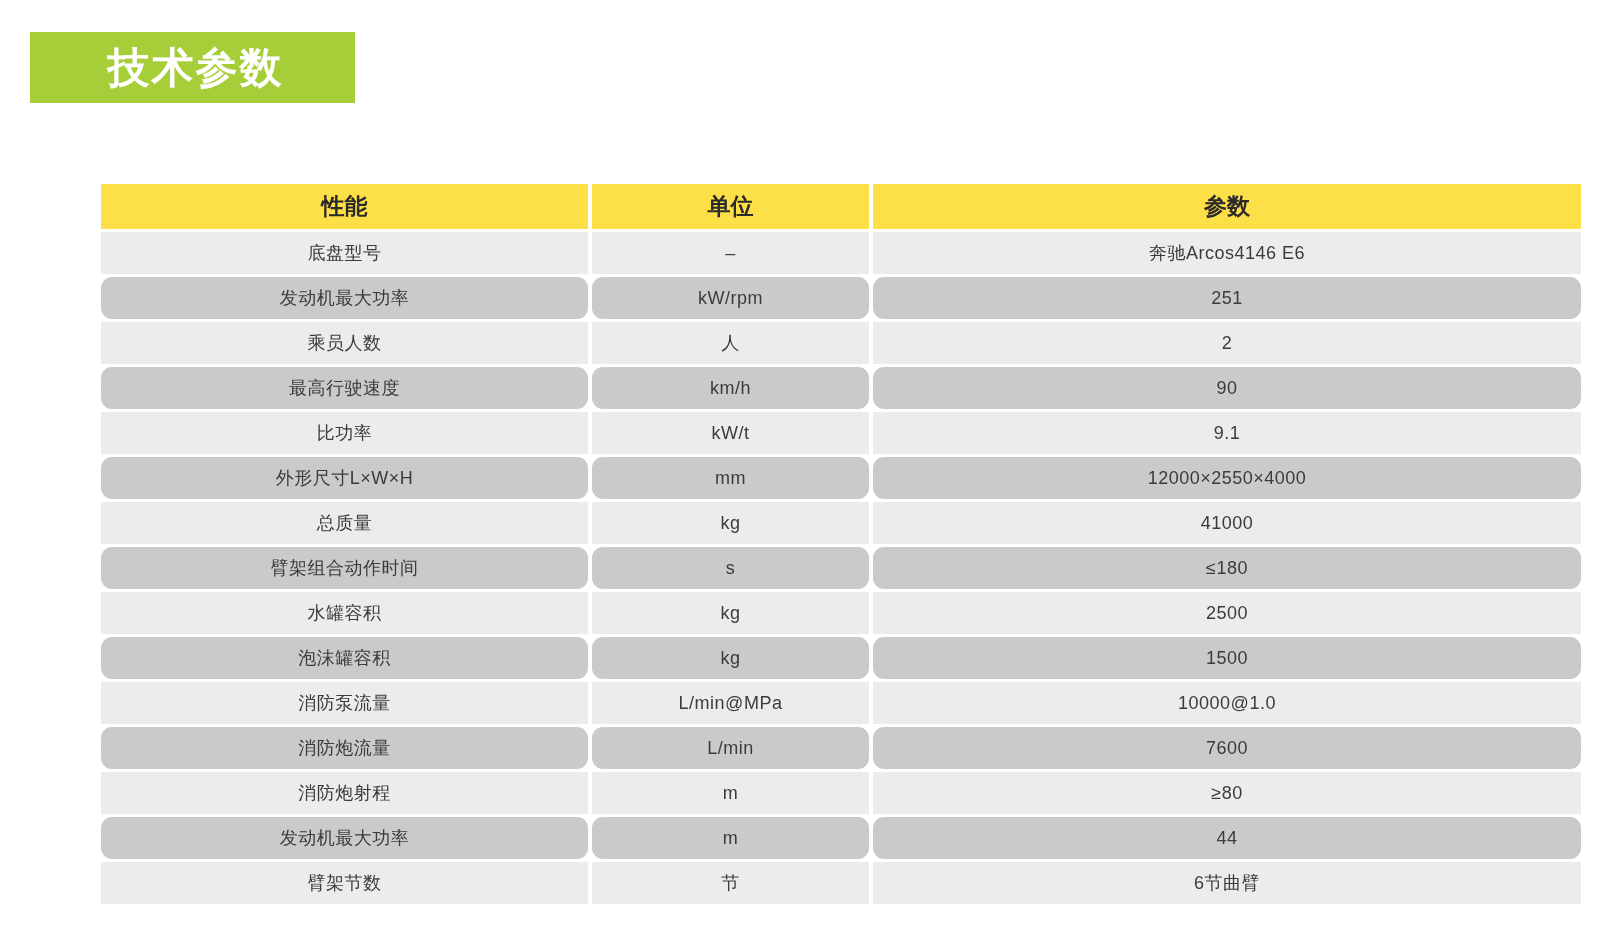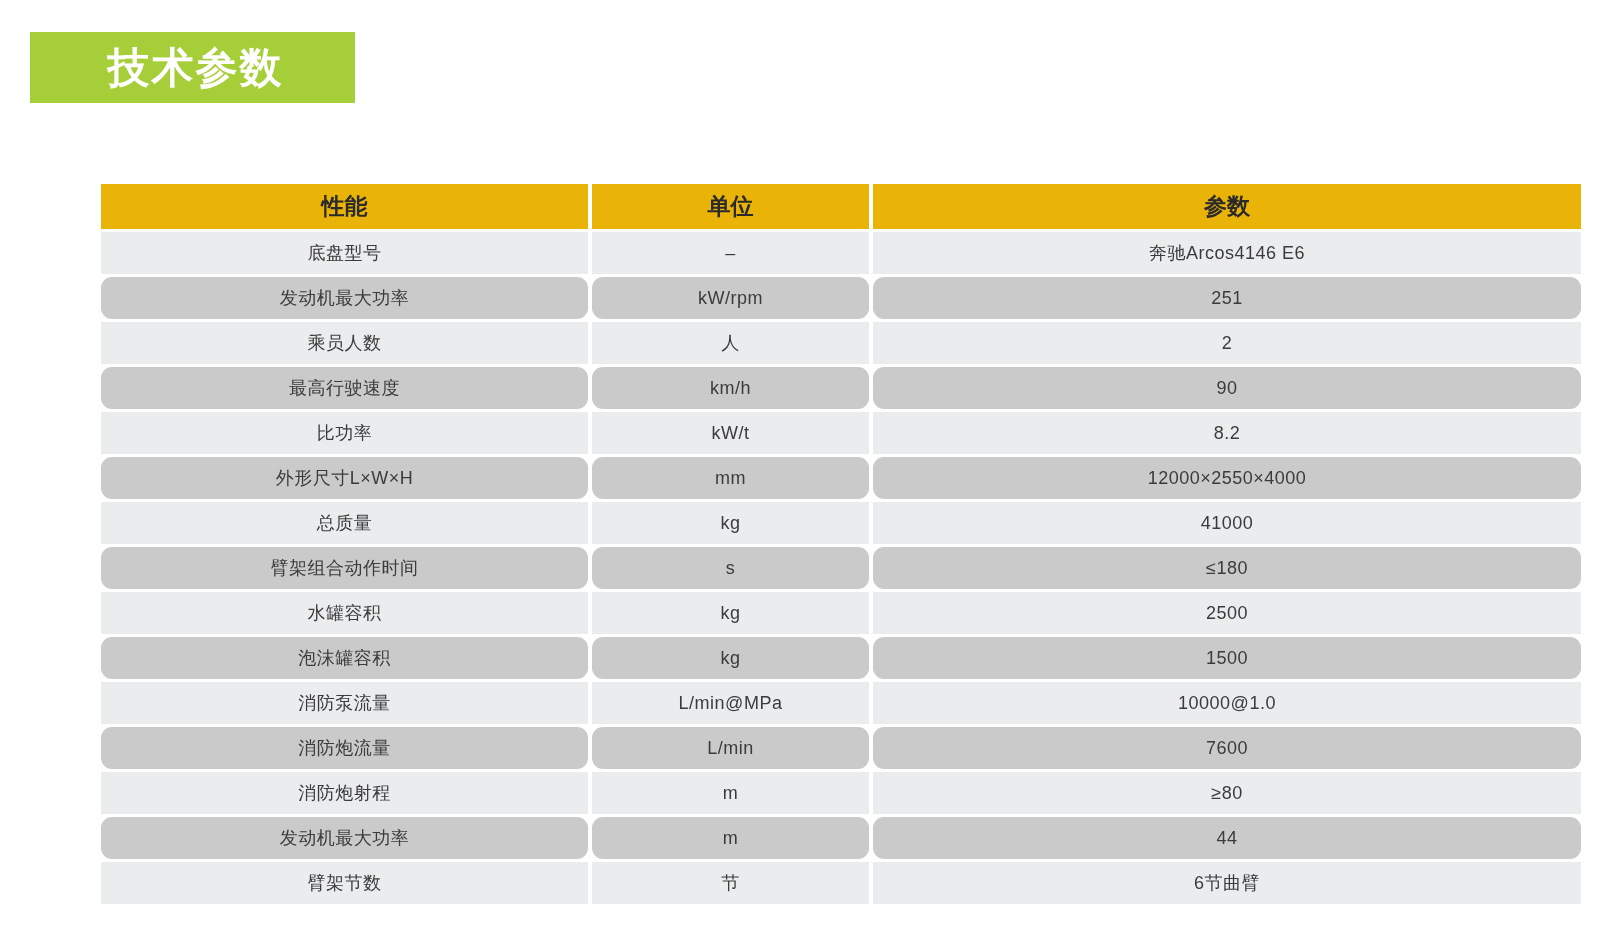--- a/index.html
+++ b/index.html
@@ -66,21 +66,21 @@
     margin: 0;
     text-align: center;
     vertical-align: middle;
     height: 42px;
     font-size: 18px;
     color: #3b3b3b;
     font-weight: normal;
   }
 
   .spec-table thead th {
-    background: #eab308;
+    background: #fde047;
     color: #2a2a2a;
     font-weight: bold;
     font-size: 23px;
     height: 45px;
   }
 
   .spec-table tbody tr.row-light td { background: #ebecee; }
   .spec-table tbody tr.row-dark  td { background: #cacaca; border-radius: 11px; }
 
   .spec-table tbody td.cell-perf,
@@ -128,21 +128,21 @@
           <td class="cell-param">2</td>
         </tr>
         <tr class="row-dark">
           <td class="cell-perf">最高行驶速度</td>
           <td class="cell-unit">km/h</td>
           <td class="cell-param">90</td>
         </tr>
         <tr class="row-light">
           <td class="cell-perf">比功率</td>
           <td class="cell-unit">kW/t</td>
-          <td class="cell-param">8.2</td>
+          <td class="cell-param">9.1</td>
         </tr>
         <tr class="row-dark">
           <td class="cell-perf">外形尺寸L×W×H</td>
           <td class="cell-unit">mm</td>
           <td class="cell-param">12000×2550×4000</td>
         </tr>
         <tr class="row-light">
           <td class="cell-perf">总质量</td>
           <td class="cell-unit">kg</td>
           <td class="cell-param">41000</td>

